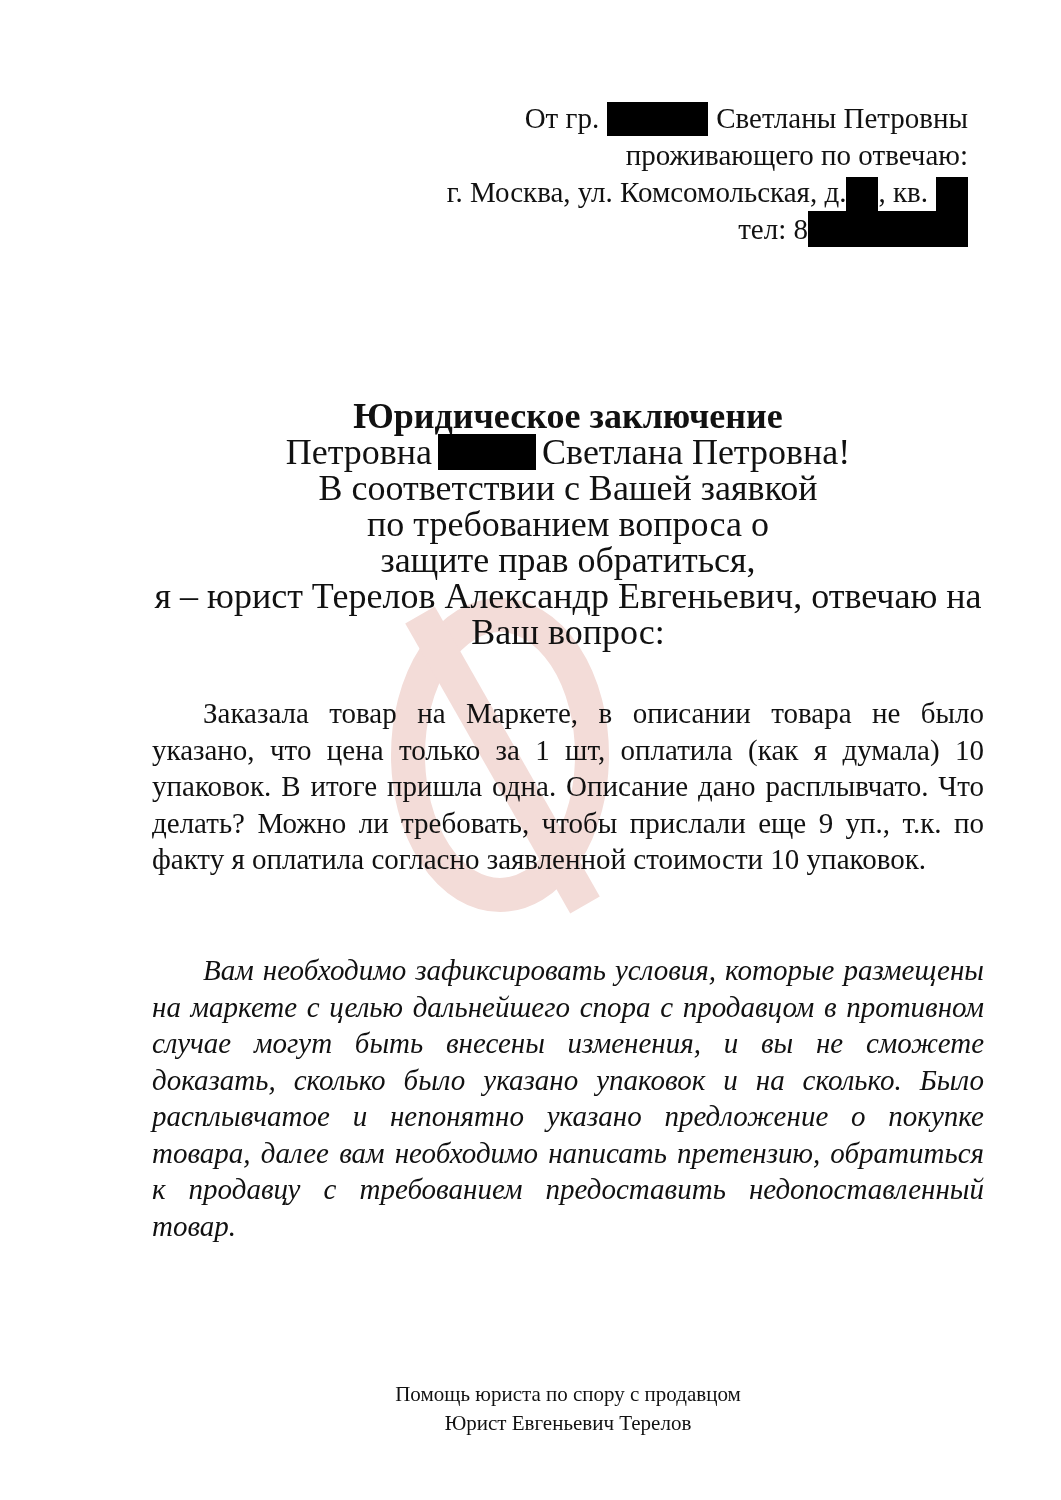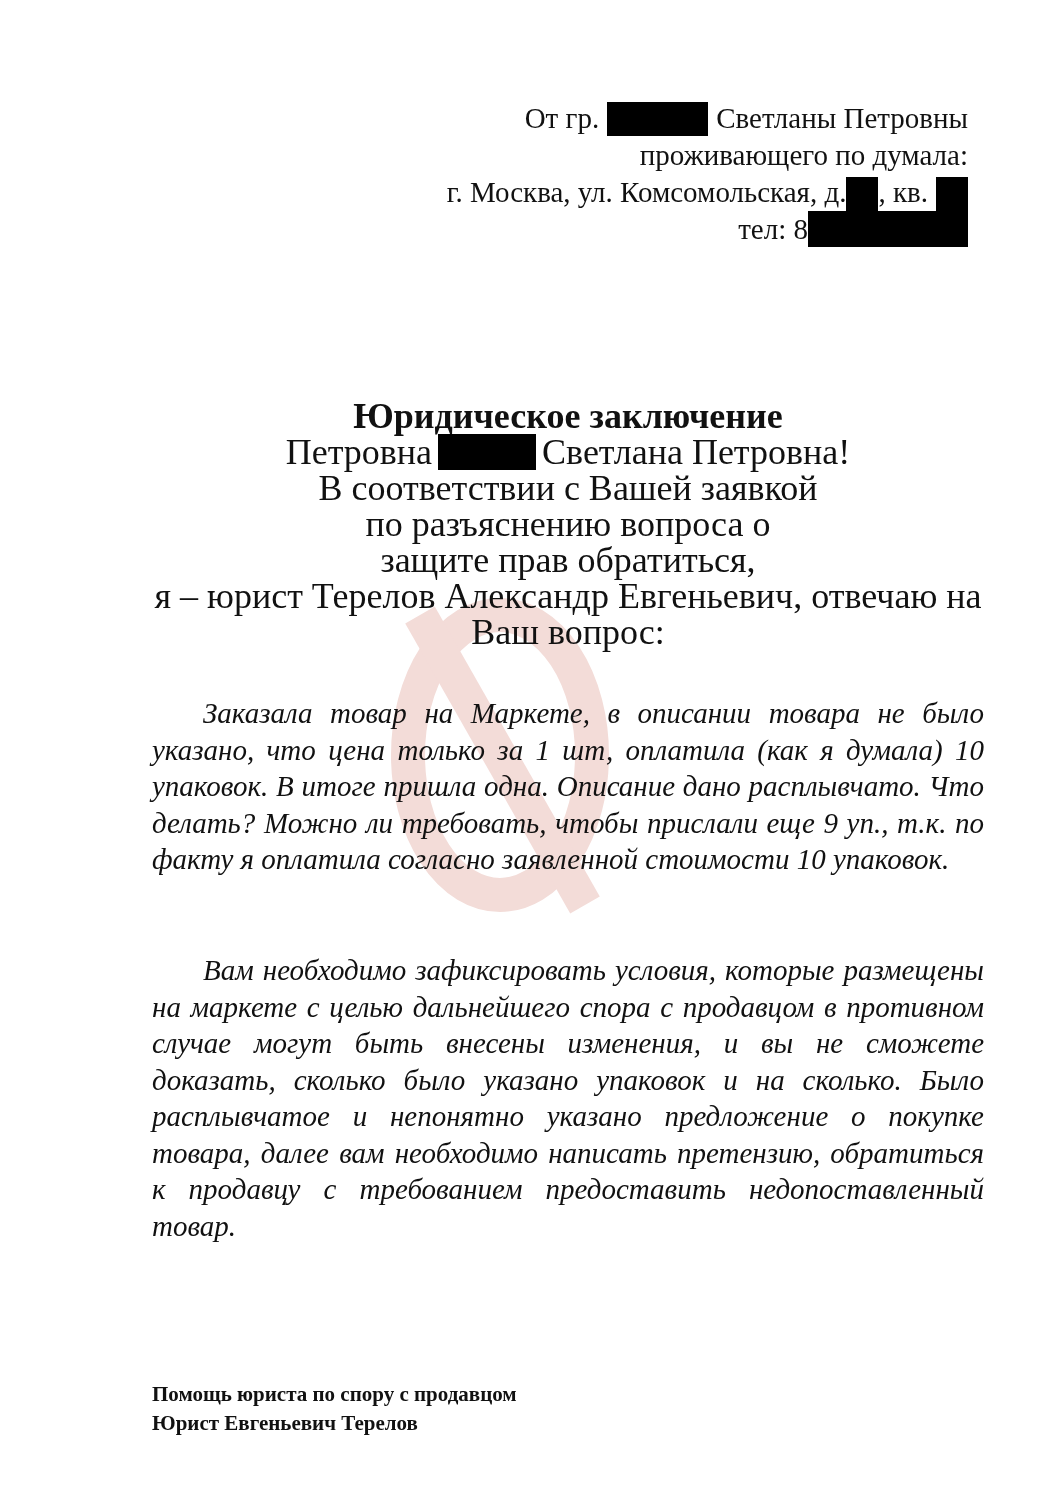--- a/index.html
+++ b/index.html
@@ -71,68 +71,68 @@
     
     .para {
       position: absolute;
       left: 152px;
       width: 832px;
       font-size: 29px;
       line-height: 36.5px;
       text-align: justify;
       text-indent: 51px;
     }
-    .question { top: 695px; font-style: italic; }
+    .question { top: 695px; }
     .answer { top: 952px; font-style: italic; }
 
     
     .footer {
       position: absolute;
       left: 152px;
       width: 832px;
       top: 1380px;
-      text-align: left;
+      text-align: center;
       font-size: 21px;
       line-height: 29px;
-      font-weight: bold;
+      font-weight: normal;
     }
     .footer .line { display: block; }
   </style>
 </head>
 <body>
 
 <div class="page">
 
   <svg class="watermark" viewBox="0 0 240 330" xmlns="http://www.w3.org/2000/svg">
     <ellipse cx="120" cy="170" rx="92" ry="140" fill="none" stroke="#f3dcd8" stroke-width="34"></ellipse>
     <line x1="40" y1="30" x2="205" y2="320" stroke="#f3dcd8" stroke-width="34" stroke-linecap="butt"></line>
   </svg>
 
   <div class="header layer">
     <span class="line">
       <span>От гр.</span><span class="redact r-surname1"></span><span>Светланы Петровны</span>
     </span>
     <span class="line">
-      <span>проживающего по думала:</span>
+      <span>проживающего по отвечаю:</span>
     </span>
     <span class="line">
       <span>г. Москва, ул. Комсомольская, д.</span><span class="redact r-house"></span><span>, кв.</span><span class="redact r-apt"></span>
     </span>
     <span class="line">
       <span>тел: 8</span><span class="redact r-phone"></span>
     </span>
   </div>
 
   <div class="center-block layer">
     <span class="line title">Юридическое заключение</span>
     <span class="line">
       <span>Петровна</span><span class="redact r-surname2"></span><span>Светлана Петровна!</span>
     </span>
     <span class="line">В соответствии с Вашей заявкой</span>
-    <span class="line">по разъяснению вопроса о</span>
+    <span class="line">по требованием вопроса о</span>
     <span class="line">защите прав обратиться,</span>
     <span class="line">я – юрист Терелов Александр Евгеньевич, отвечаю на</span>
     <span class="line">Ваш вопрос:</span>
   </div>
 
   <p class="para question layer" style="margin:0;">Заказала товар на Маркете, в описании товара не было указано, что цена только за 1 шт, оплатила (как я думала) 10 упаковок. В итоге пришла одна. Описание дано расплывчато. Что делать? Можно ли требовать, чтобы прислали еще 9 уп., т.к. по факту я оплатила согласно заявленной стоимости 10 упаковок.</p>
 
   <p class="para answer layer" style="margin:0;">Вам необходимо зафиксировать условия, которые размещены на маркете с целью дальнейшего спора с продавцом в противном случае могут быть внесены изменения, и вы не сможете доказать, сколько было указано упаковок и на сколько. Было расплывчатое и непонятно указано предложение о покупке товара, далее вам необходимо написать претензию, обратиться к продавцу с требованием предоставить недопоставленный товар.</p>
 
   <div class="footer layer">

